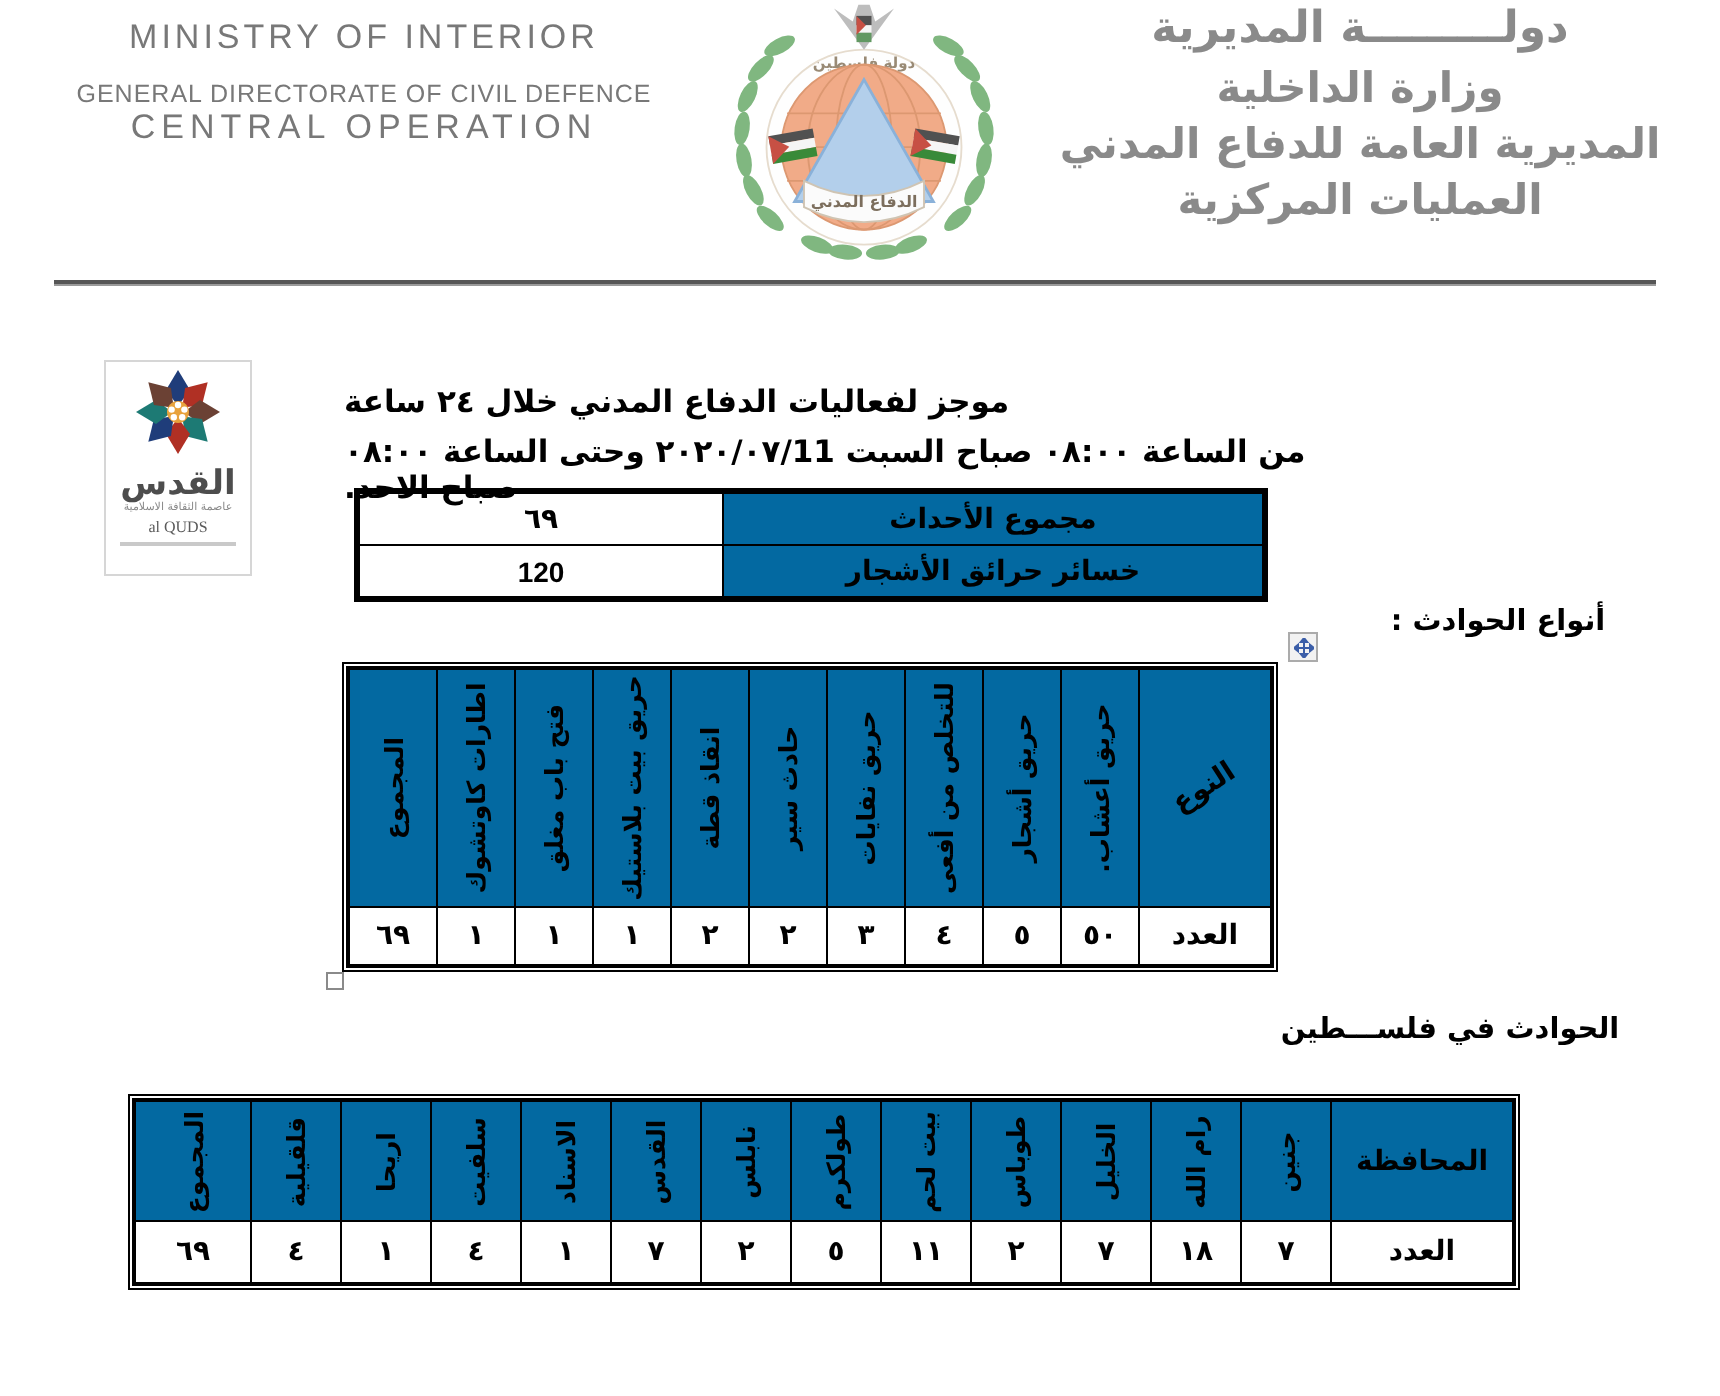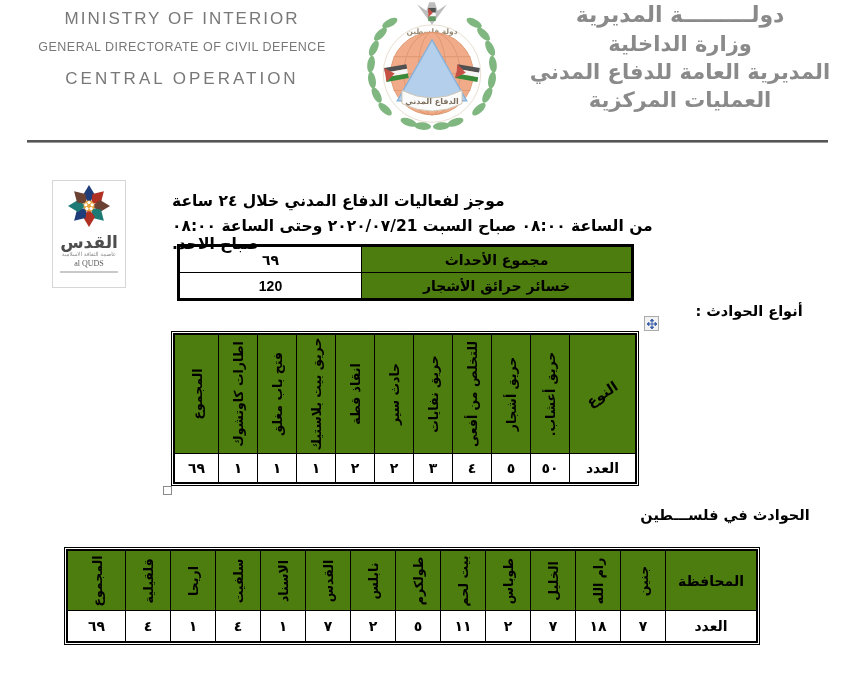--- a/index.html
+++ b/index.html
@@ -6,21 +6,21 @@
   body{width:860px;height:698px;position:relative;overflow:hidden;
        font-family:"DejaVu Sans",sans-serif;color:#000;}
   .abs{position:absolute;}
 
   
   .en-block{left:26px;top:4px;width:312px;text-align:center;
             color:#787878;font-family:"Liberation Sans",sans-serif;}
   .en1{font-size:15px;letter-spacing:7px;white-space:nowrap;margin-top:4px;}
   .en2{font-size:17px;letter-spacing:2px;margin-top:5px;}
   .en3{font-size:12.5px;letter-spacing:.5px;margin-top:11px;}
-  .en4{font-size:17px;letter-spacing:3px;margin-top:15px;}
+  .en4{font-size:17px;letter-spacing:3px;}
 
   .ar-block{left:512px;top:0;width:336px;text-align:center;direction:rtl;
             color:#8a8a8a;font-weight:bold;}
   .ar1{font-size:22px;margin-top:2px;white-space:nowrap;}
   .ar2{font-size:21px;margin-top:5px;}
   .ar3{font-size:21px;margin-top:4px;}
   .ar4{font-size:21px;margin-top:4px;}
 
   .hrule{left:27px;top:140px;width:801px;height:2px;background:#565656;border-bottom:1px solid #9a9a9a;}
 
@@ -38,21 +38,21 @@
   .t2{font-size:15.5px;margin-top:7px;direction:rtl;}
 
   .sec-head{font-weight:bold;font-size:14.5px;direction:rtl;white-space:nowrap;}
 
   
   .tbl-wrap2{border:2px solid #000;}
   .tbl-wrap3{border:3px double #000;}
   table.doc{border-collapse:collapse;table-layout:fixed;direction:rtl;}
   table.doc td{border:1px solid #000;text-align:center;vertical-align:middle;
                font-weight:bold;font-size:14px;padding:0;}
-  .g{background:#4d7c0f;}
+  .g{background:#0369a1;}
   .vh{position:relative;}
   .vtext{position:absolute;left:50%;top:50%;
          transform:translate(-50%,-50%) rotate(-90deg);
          white-space:nowrap;font-size:12.5px;font-weight:bold;}
   .tilt{display:inline-block;transform:rotate(-33deg);}
   .latin-val{font-size:15px;font-family:"Liberation Sans",sans-serif;}
 
   
   .move-handle{left:644px;top:316px;width:13px;height:13px;background:#f2f2f2;
                border:1px solid #ababab;display:flex;align-items:center;justify-content:center;}
@@ -171,21 +171,21 @@
   <div class="quds-name">القدس</div>
   <div class="quds-sub">عاصمة الثقافة الاسلامية</div>
   <div class="quds-latin">al QUDS</div>
   <div class="quds-line"></div>
 </div>
 
 <div class="abs title-block">
   <div class="t1">موجز لفعاليات الدفاع المدني خلال ٢٤ ساعة</div>
   <div class="t2">
     <span>من الساعة ٠٨:٠٠ صباح السبت</span>
-    <span dir="ltr">٢٠٢٠/٠٧/21</span>
+    <span dir="ltr">٢٠٢٠/٠٧/11</span>
     <span>وحتى الساعة ٠٨:٠٠ صباح الاحد.</span>
   </div>
 </div>
 
 <div class="abs tbl-wrap2" style="left:177px;top:244px;">
   <table class="doc">
     <colgroup>
         <col style="width:270px">
         <col style="width:182px">
       </colgroup>

